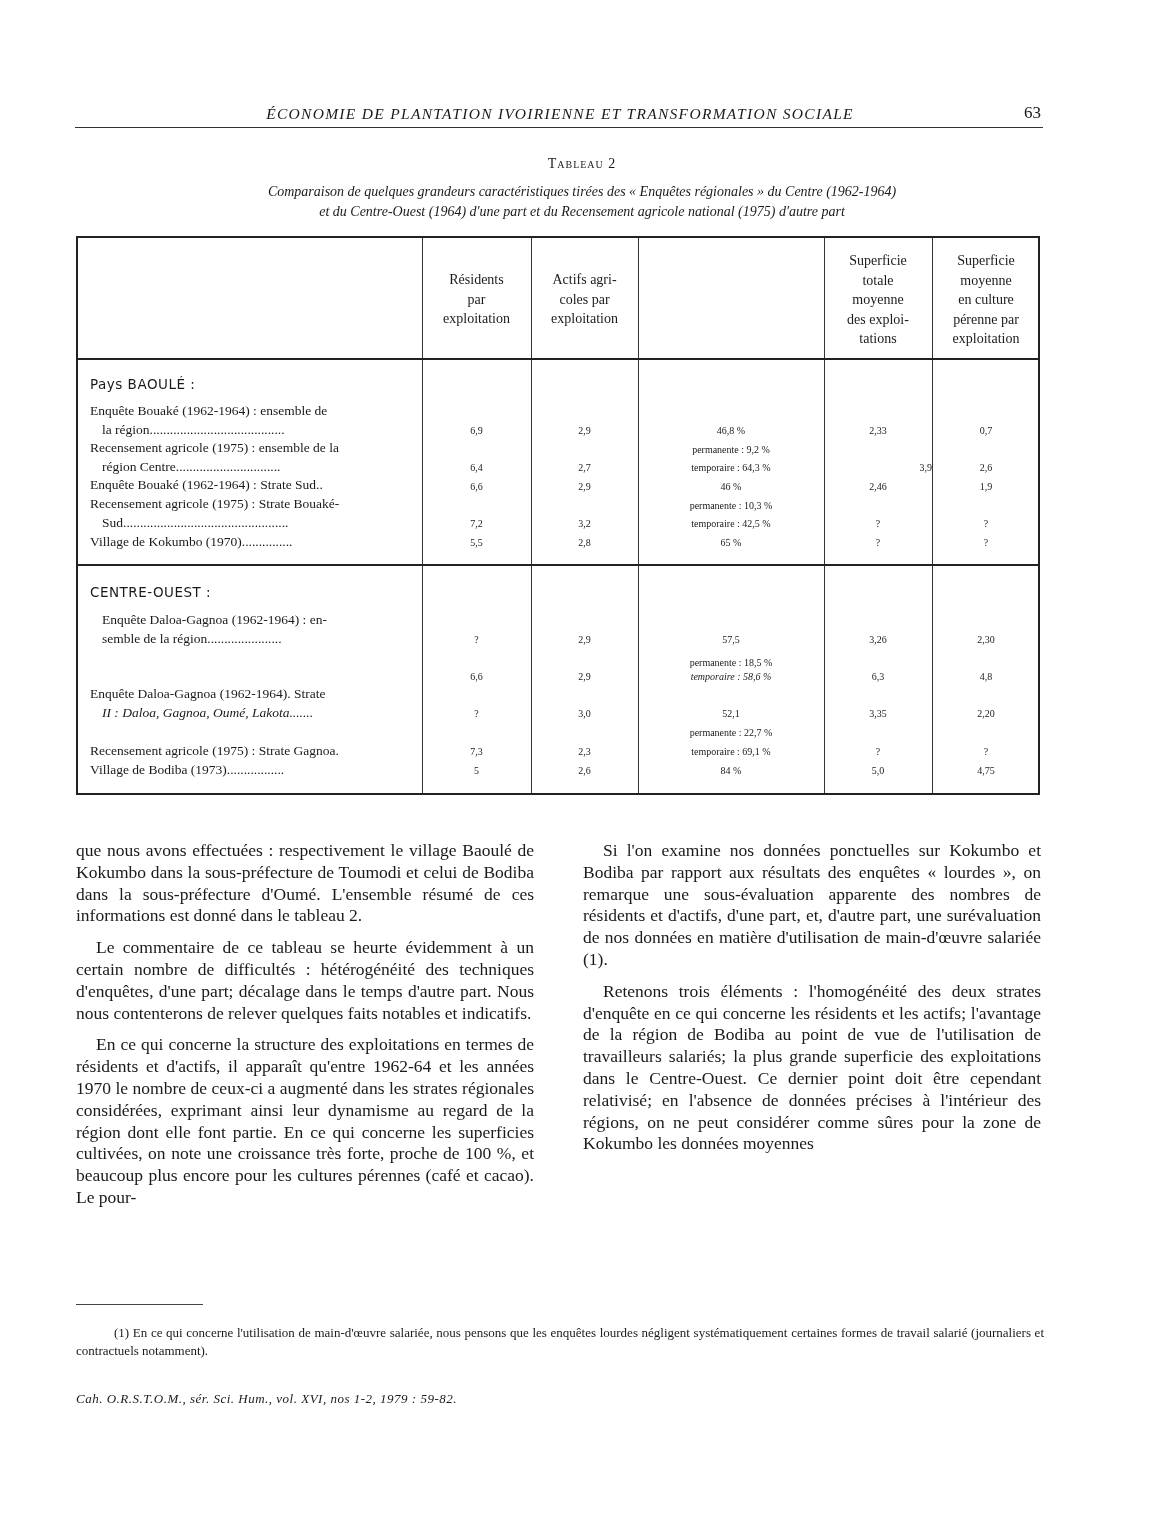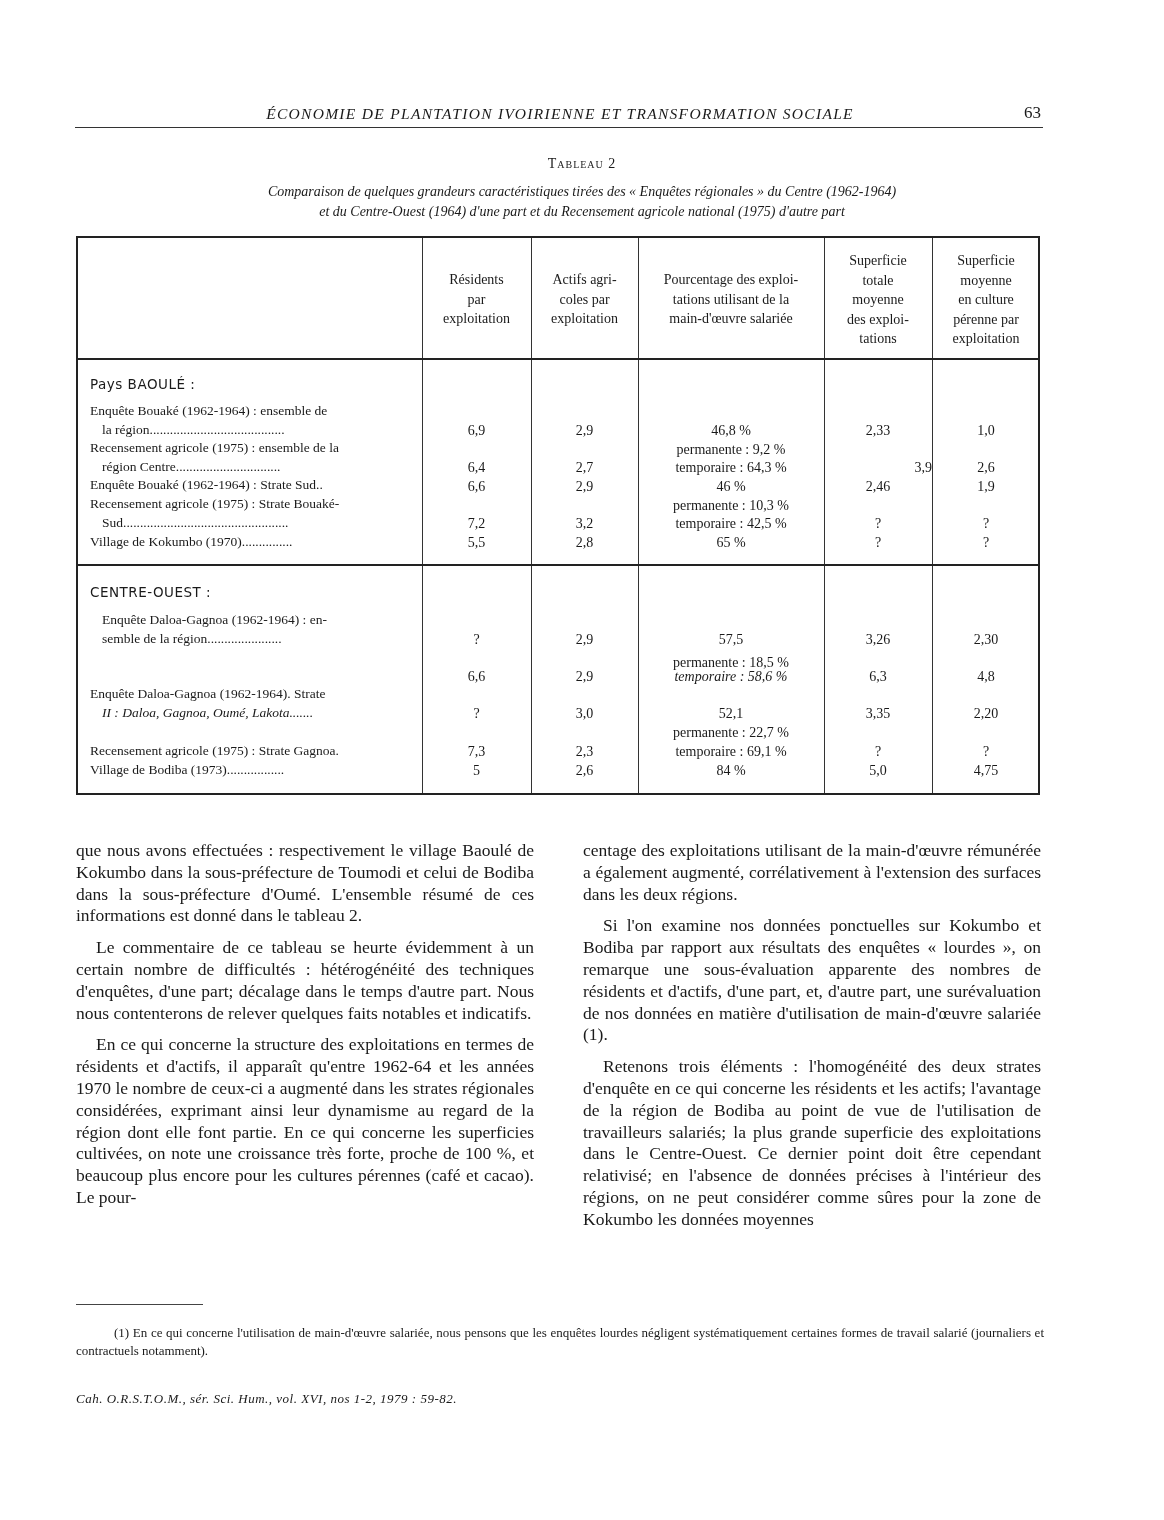--- a/index.html
+++ b/index.html
@@ -39,21 +39,21 @@
   }
   .section-title {
     position: absolute; left: 12px; font-size: 14.5px; letter-spacing: 0.5px;
     font-family: "DejaVu Sans", "Liberation Sans", sans-serif; font-size: 13.5px;
   }
   .row-label {
     position: absolute; left: 12px; width: 330px; font-size: 13.5px; line-height: 18.5px;
     white-space: nowrap;
   }
   .cell {
-    position: absolute; text-align: center; font-size: 14px; line-height: 18.5px;
+    position: absolute; text-align: center; font-size: 10px; line-height: 18.5px;
     white-space: nowrap;
   }
 
   
   .column {
     position: absolute; top: 840px; width: 458px; font-size: 17.5px; line-height: 21.8px;
     text-align: justify; hyphens: none;
   }
   .column p { margin: 0 0 10px 0; text-indent: 20px; }
   .column p.noindent { text-indent: 0; }
@@ -99,25 +99,20 @@
 
   <div class="th" style="left:344px; width:109px; top:32px;">
     <div>Résidents</div>
     <div>par</div>
     <div>exploitation</div>
   </div>
   <div class="th" style="left:453px; width:107px; top:32px;">
     <div>Actifs agri-</div>
     <div>coles  par</div>
     <div>exploitation</div>
-  </div>
-  <div class="th" style="left:560px; width:186px; top:32px;">
-    <div>Pourcentage des exploi-</div>
-    <div>tations utilisant de la</div>
-    <div>main-d'œuvre salariée</div>
   </div>
   <div class="th" style="left:746px; width:108px; top:13px;">
     <div>Superficie</div>
     <div>totale</div>
     <div>moyenne</div>
     <div>des exploi-</div>
     <div>tations</div>
   </div>
   <div class="th" style="left:854px; width:108px; top:13px;">
     <div>Superficie</div>
@@ -167,21 +162,21 @@
   <div class="cell" style="left:560px; width:186px; top:259px;">permanente : 10,3 %</div>
   <div class="cell" style="left:560px; width:186px; top:277px;">temporaire : 42,5 %</div>
   <div class="cell" style="left:560px; width:186px; top:296px;">65 %</div>
 
   <div class="cell" style="left:746px; width:108px; top:184px;">2,33</div>
   <div class="cell" style="left:746px; width:108px; top:221px;text-align:right;">3,9</div>
   <div class="cell" style="left:746px; width:108px; top:240px;">2,46</div>
   <div class="cell" style="left:746px; width:108px; top:277px;">?</div>
   <div class="cell" style="left:746px; width:108px; top:296px;">?</div>
 
-  <div class="cell" style="left:854px; width:108px; top:184px;">1,0</div>
+  <div class="cell" style="left:854px; width:108px; top:184px;">0,7</div>
   <div class="cell" style="left:854px; width:108px; top:221px;">2,6</div>
   <div class="cell" style="left:854px; width:108px; top:240px;">1,9</div>
   <div class="cell" style="left:854px; width:108px; top:277px;">?</div>
   <div class="cell" style="left:854px; width:108px; top:296px;">?</div>
 
   <div class="section-title" style="top:346px;">CENTRE-OUEST :</div>
 
   <div class="row-label" style="top:373px;">
     <div style="padding-left:12px">Enquête Daloa-Gagnoa (1962-1964) : en-</div>
     <div style="padding-left:12px">semble de la région......................</div>
@@ -230,20 +225,19 @@
   <div class="cell" style="left:854px; width:108px; top:524px;">4,75</div>
 </div>
 
 <div class="column col-left">
   <p class="noindent">que nous avons effectuées : respectivement le village Baoulé de Kokumbo dans la sous-préfecture de Toumodi et celui de Bodiba dans la sous-préfecture d'Oumé. L'ensemble résumé de ces informations est donné dans le tableau 2.</p>
   <p>Le commentaire de ce tableau se heurte évidemment à un certain nombre de difficultés : hétérogénéité des techniques d'enquêtes, d'une part; décalage dans le temps d'autre part. Nous nous contenterons de relever quelques faits notables et indicatifs.</p>
   <p>En ce qui concerne la structure des exploitations en termes de résidents et d'actifs, il apparaît qu'entre 1962-64 et les années 1970 le nombre de ceux-ci a augmenté dans les strates régionales considérées, exprimant ainsi leur dynamisme au regard de la région dont elle font partie. En ce qui concerne les superficies cultivées, on note une croissance très forte, proche de 100 %, et beaucoup plus encore pour les cultures pérennes (café et cacao). Le pour-</p>
 </div>
 
 <div class="column col-right">
-  <p class="noindent">centage des exploitations utilisant de la main-d'œuvre rémunérée a également augmenté, corrélativement à l'extension des surfaces dans les deux régions.</p>
   <p>Si l'on examine nos données ponctuelles sur Kokumbo et Bodiba par rapport aux résultats des enquêtes « lourdes », on remarque une sous-évaluation apparente des nombres de résidents et d'actifs, d'une part, et, d'autre part, une surévaluation de nos données en matière d'utilisation de main-d'œuvre salariée (1).</p>
   <p>Retenons trois éléments : l'homogénéité des deux strates d'enquête en ce qui concerne les résidents et les actifs; l'avantage de la région de Bodiba au point de vue de l'utilisation de travailleurs salariés; la plus grande superficie des exploitations dans le Centre-Ouest. Ce dernier point doit être cependant relativisé; en l'absence de données précises à l'intérieur des régions, on ne peut considérer comme sûres pour la zone de Kokumbo les données moyennes</p>
 </div>
 
 <div class="footnote-rule"></div>
 <div class="footnote">(1) En ce qui concerne l'utilisation de main-d'œuvre salariée, nous pensons que les enquêtes lourdes négligent systématiquement certaines formes de travail salarié (journaliers et contractuels notamment).</div>
 <div class="citation">Cah. O.R.S.T.O.M., sér. Sci. Hum., vol. XVI, nos 1-2, 1979 : 59-82.</div>
 
 </body></html>

